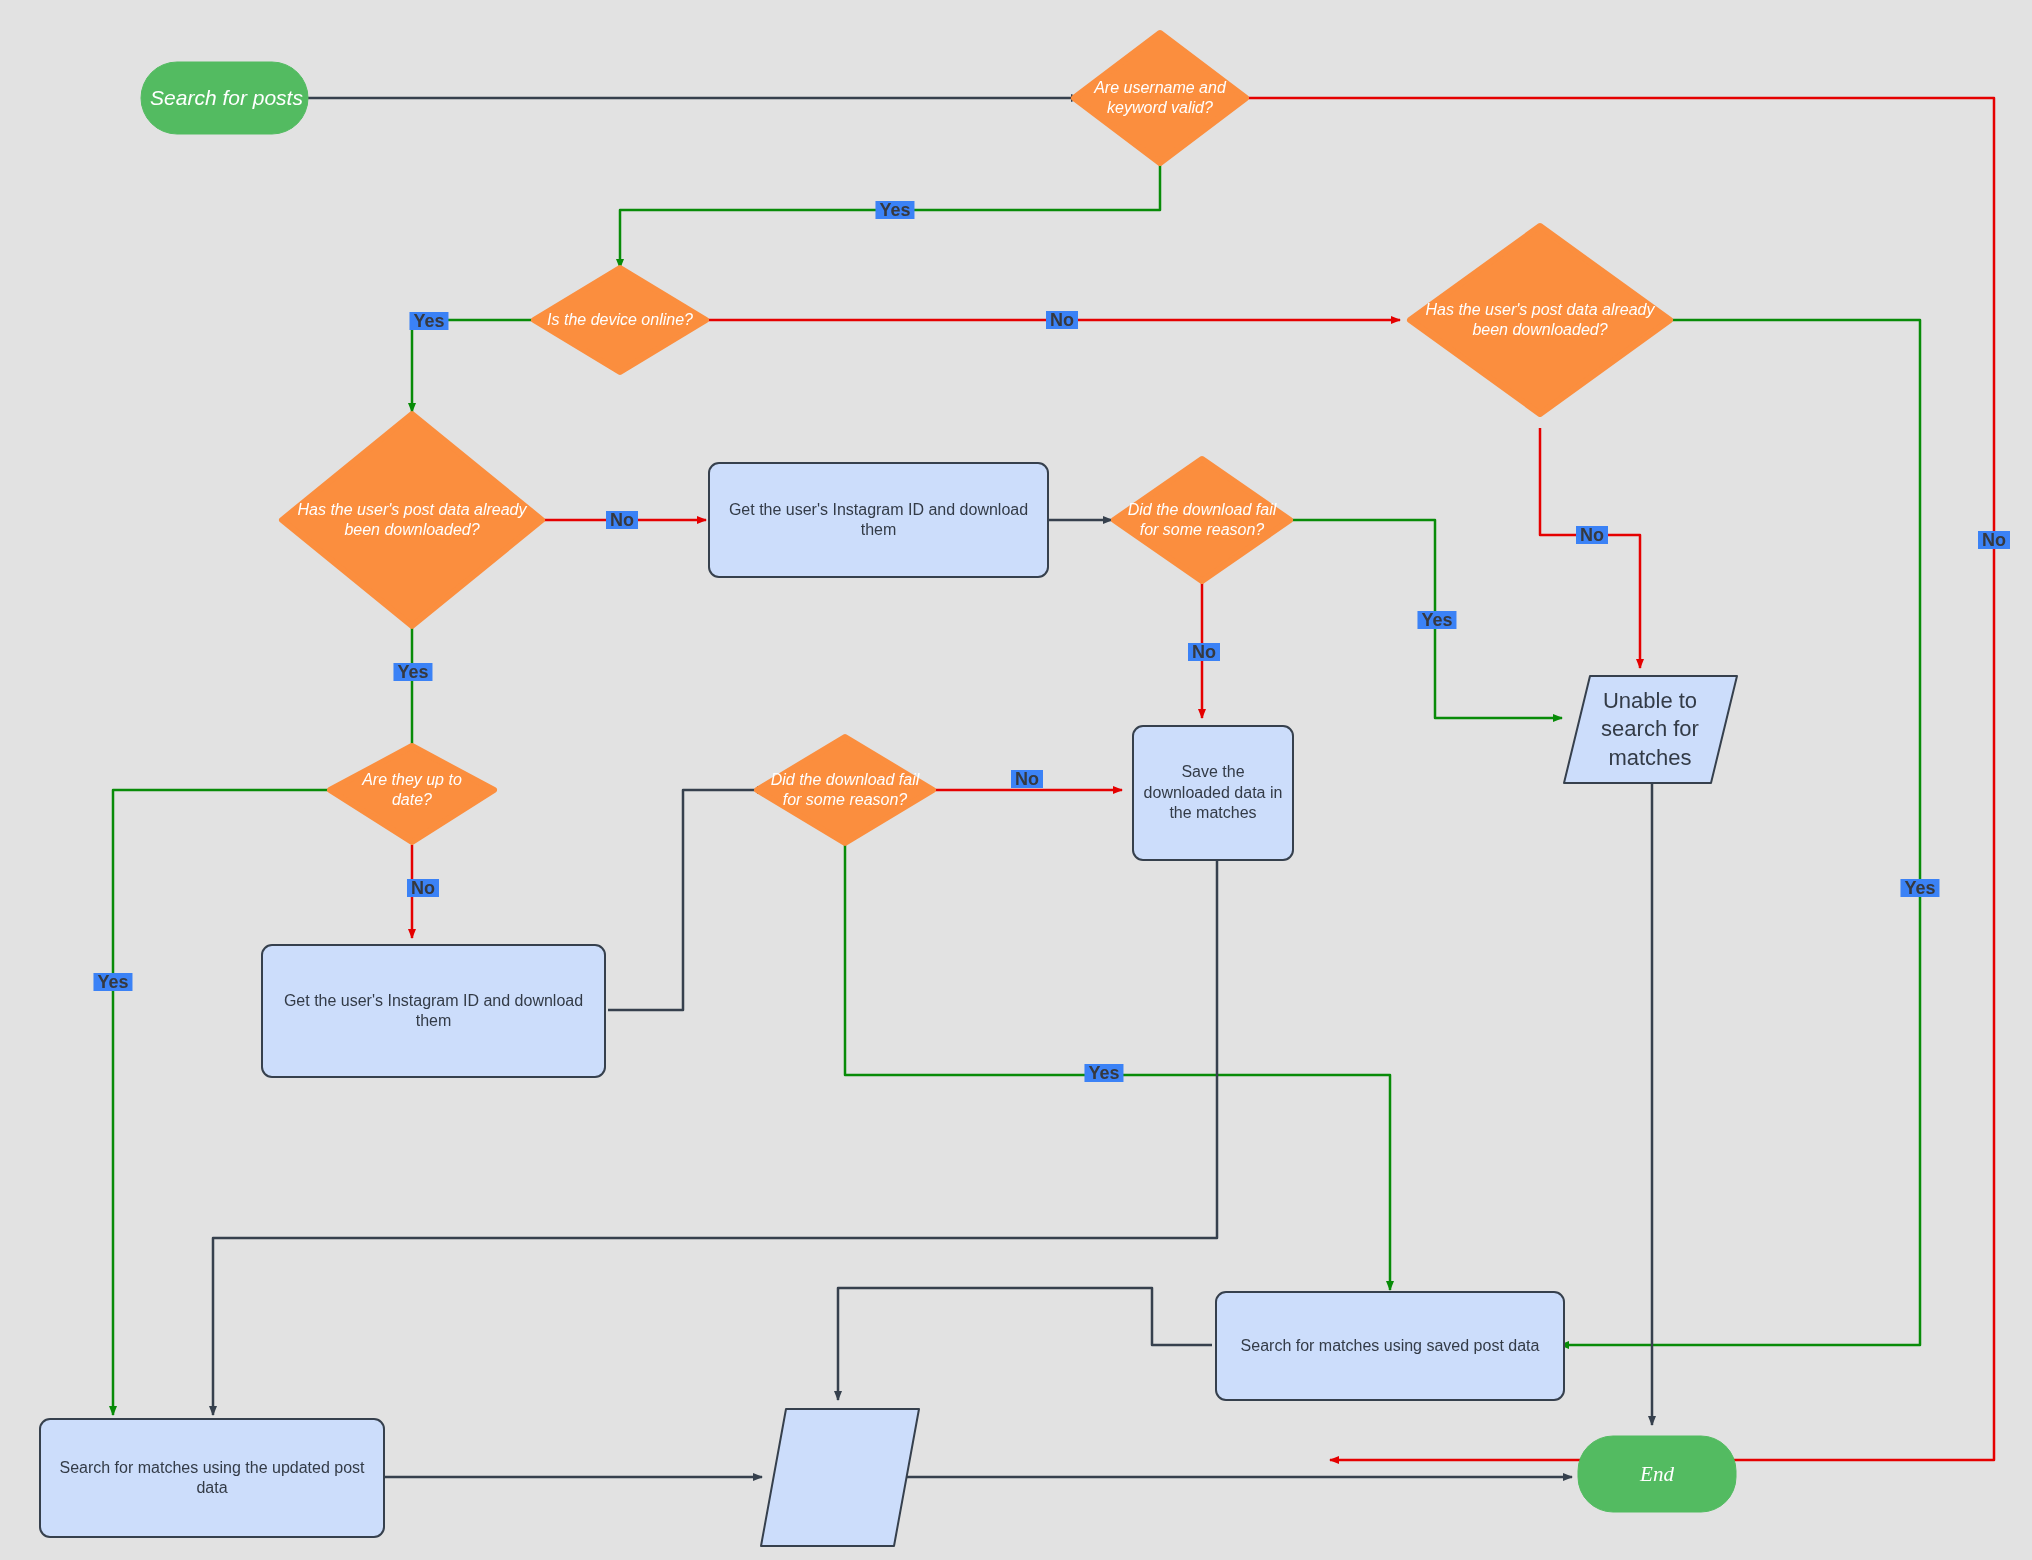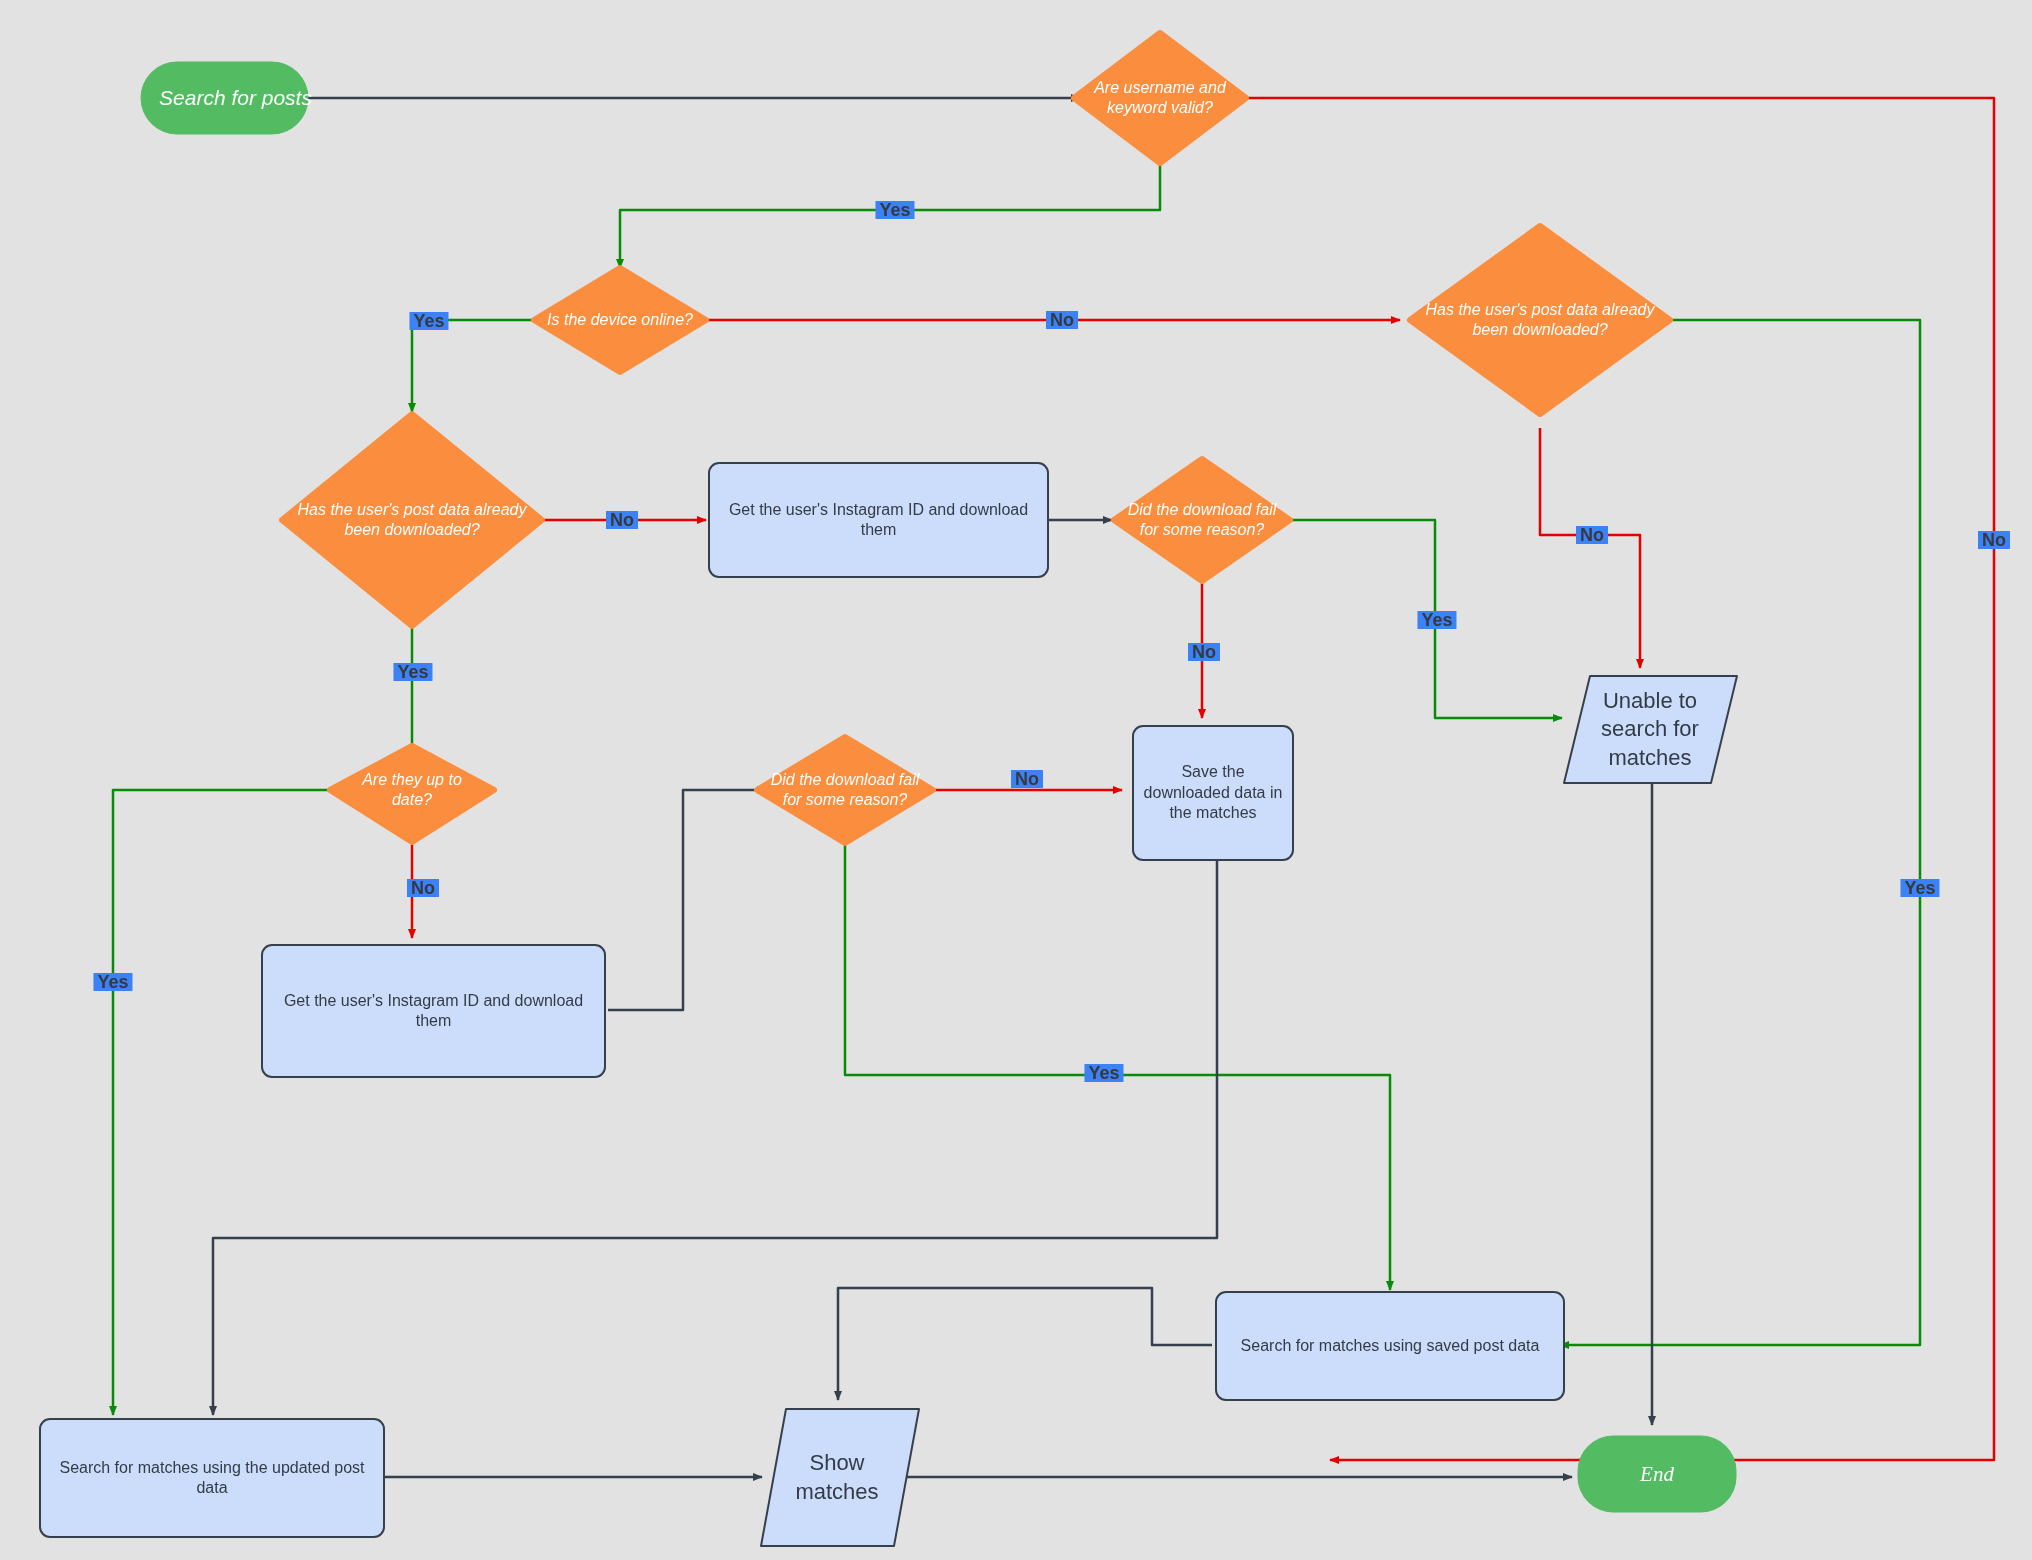--- a/index.html
+++ b/index.html
@@ -155,21 +155,21 @@
 
     <rect x="40" y="1419" width="344" height="118" rx="10" ry="10" fill="#ccddfb" stroke="#36404d" stroke-width="2"></rect>
 
     <rect x="1216" y="1292" width="348" height="108" rx="10" ry="10" fill="#ccddfb" stroke="#36404d" stroke-width="2"></rect>
 
     <path d="M 786,1409 L 919,1409 L 894,1546 L 761,1546 Z" fill="#ccddfb" stroke="#36404d" stroke-width="2" stroke-linejoin="round"></path>
 
     <rect x="1578" y="1436" width="158" height="76" rx="35" ry="35" fill="#53bb61" stroke="#53bb61"></rect>
   </svg>
 
-  <div class="node-text terminal-label" style="left:152px; top:62px; width:167px; height:72px;">Search for posts</div>
+  <div class="node-text terminal-label" style="left:143px; top:62px; width:167px; height:72px;">Search for posts</div>
 
   <div class="node-text decision-label" style="left:1085px; top:33px; width:150px; height:130px;">Are username and keyword valid?</div>
 
   <div class="node-text decision-label" style="left:545px; top:276px; width:150px; height:88px;">Is the device online?</div>
 
   <div class="node-text decision-label" style="left:290px; top:452px; width:244px; height:136px;">Has the user's post data already been downloaded?</div>
 
   <div class="node-text decision-label" style="left:1424px; top:256px; width:232px; height:128px;">Has the user's post data already been downloaded?</div>
 
   <div class="node-text process-label" style="left:719px; top:463px; width:319px; height:114px;">Get the user's Instagram ID and download them</div>
@@ -183,21 +183,20 @@
   <div class="node-text process-label" style="left:272px; top:945px; width:323px; height:132px;">Get the user's Instagram ID and download them</div>
 
   <div class="node-text process-label" style="left:1140px; top:726px; width:146px; height:134px;">Save the downloaded data in the matches</div>
 
   <div class="node-text process-label" style="left:50px; top:1419px; width:324px; height:118px;">Search for matches using the updated post data</div>
 
   <div class="node-text io-label" style="left:1585px; top:676px; width:130px; height:107px;">Unable to search for matches</div>
 
   <div class="node-text process-label" style="left:1226px; top:1292px; width:328px; height:108px;">Search for matches using saved post data</div>
 
-  <div class="node-text io-label" style="left:776px; top:1409px; width:122px; height:137px;">Show matches</div>
 
   <div class="node-text terminal-label" style="left:1578px; top:1436px; width:158px; height:76px;font-family:Liberation Serif, serif;">End</div>
 
   <div class="edge-label" style="left:1994px; top:540px;">No</div>
 
   <div class="edge-label" style="left:895px; top:210px;">Yes</div>
 
   <div class="edge-label" style="left:1062px; top:320px;">No</div>
 
   <div class="edge-label" style="left:429px; top:321px;">Yes</div>

